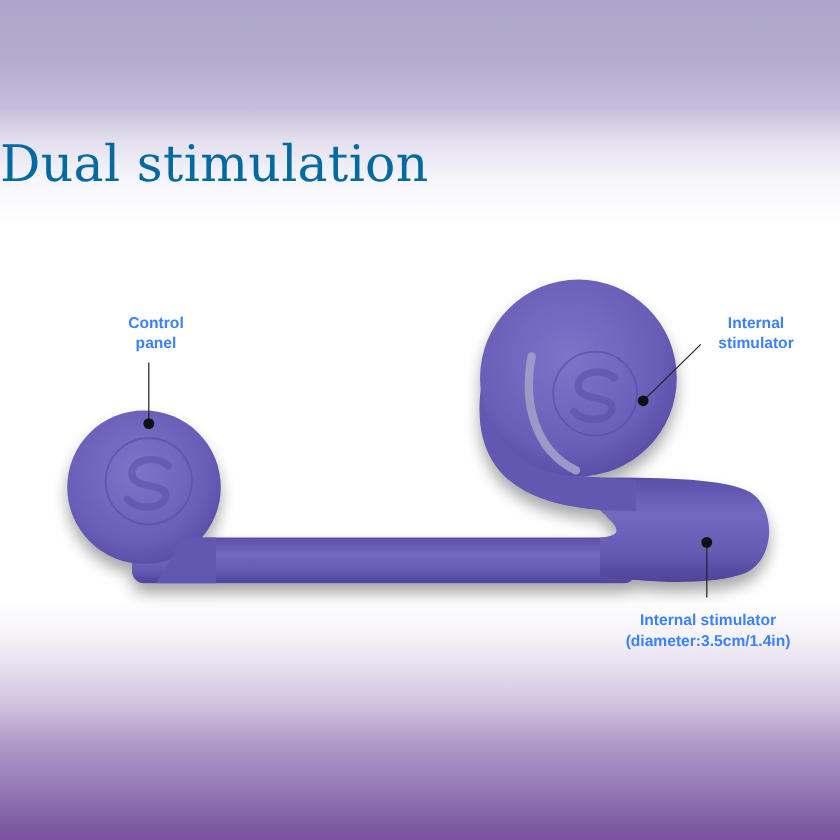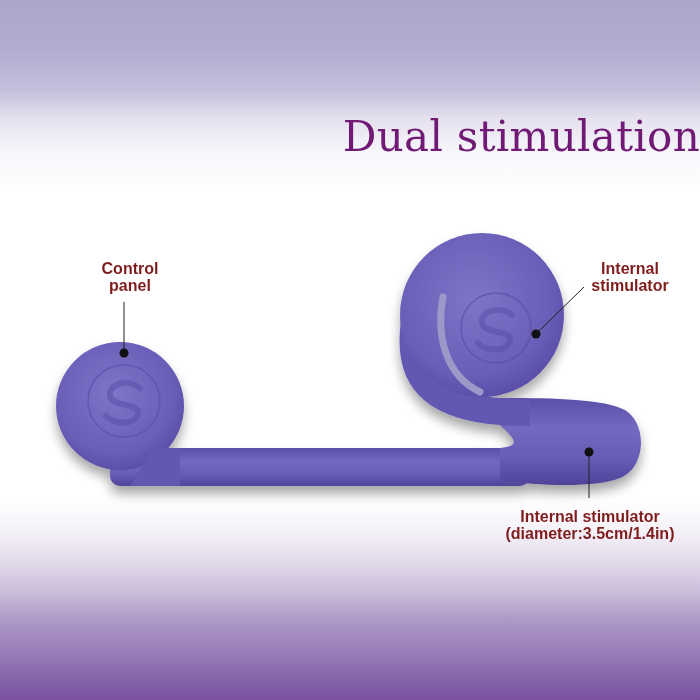--- a/index.html
+++ b/index.html
@@ -6,25 +6,25 @@
     body {
       width: 700px; height: 700px; overflow: hidden; position: relative;
       background: linear-gradient(to bottom,
         #ada5cb 0px, #b3acd0 50px, #c5bedb 90px, #e4e0ee 118px, #f6f5fa 150px,
         #ffffff 190px, #ffffff 500px, #f5f2f8 530px, #e4dcec 560px,
         #cdbfdc 590px, #ae99c7 620px, #9a80bb 650px, #8463a8 680px, #7a51a0 700px);
       font-family: "Liberation Sans", sans-serif;
     }
     .title {
       position: absolute; left: 0; right: 0; top: 112px;
-      text-align: right; font-family: "DejaVu Serif", serif;
-      font-size: 42px; color: #701a75; letter-spacing: 0.3px;
+      text-align: left; font-family: "DejaVu Serif", serif;
+      font-size: 42px; color: #0369a1; letter-spacing: 0.3px;
     }
     .label {
-      position: absolute; color: #7f1d1d; font-weight: 700; font-size: 16px;
+      position: absolute; color: #3b82f6; font-weight: 700; font-size: 13px;
       line-height: 17px; text-align: center;
     }
     .label .sub { font-weight: 700; }
     svg.product { position: absolute; left: 0; top: 0; }
   </style>
 </head>
 <body>
 
 <div class="title">Dual stimulation</div>
 

